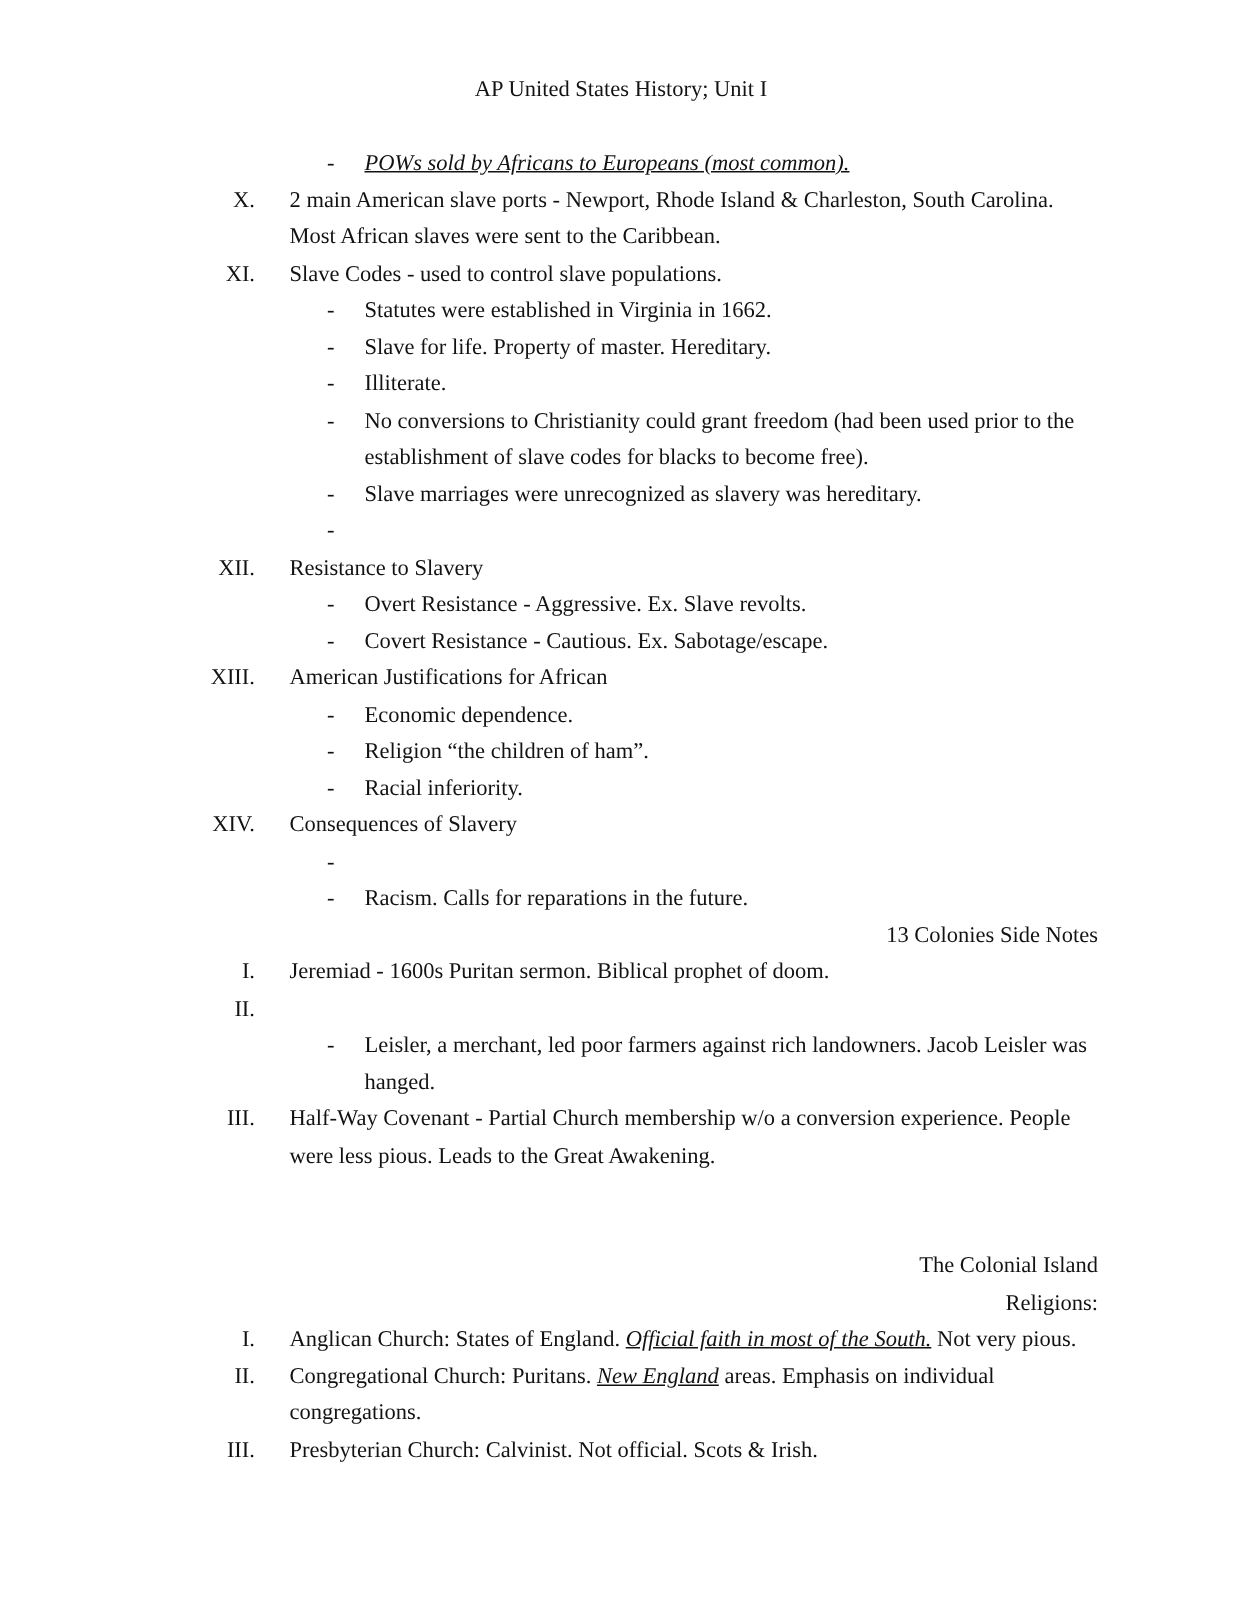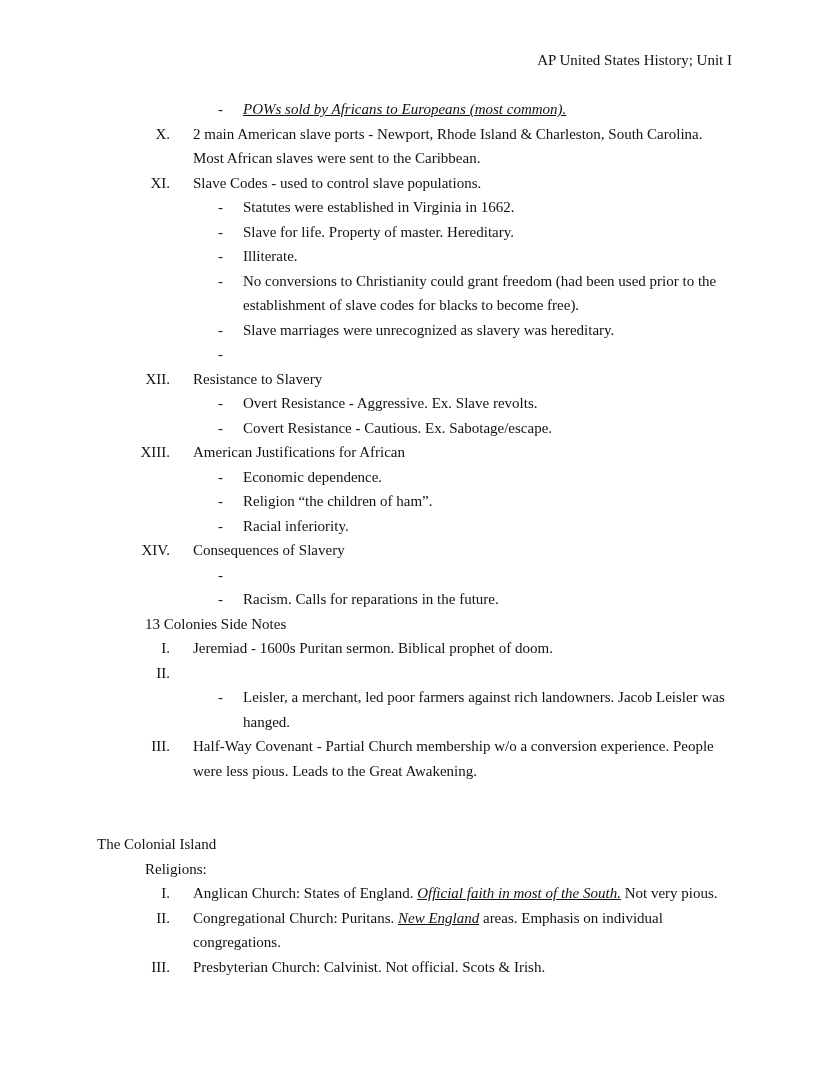--- a/index.html
+++ b/index.html
@@ -12,37 +12,37 @@
     position: relative;
     overflow: hidden;
   }
   .page {
     width: 828px;
     height: 1071px;
     background: #ffffff;
     padding: 48px 96px 0 96px;
   }
   .header {
-    text-align: right;
+    text-align: center;
     font-size: 15px;
     line-height: 24.5px;
     margin-bottom: 24.5px;
   }
   .doc {
     font-size: 15px;
     line-height: 24.5px;
   }
   .li { display: flex; }
   .li .marker { flex: 0 0 auto; }
   .li .content { flex: 1 1 auto; }
   .lvl0 .marker { width: 74px; text-align: right; }
   .lvl0 .content { padding-left: 23px; }
   .lvl1 { padding-left: 122px; }
   .lvl1 .marker { width: 25px; text-align: left; }
-  .heading { font-weight: bold; }
+  .heading { font-weight: bold; text-align: right; }
   .ind0 { margin-left: 1px; }
   .ind1 { margin-left: 49px; }
   .spacer { height: 24.5px; }
   .b { font-weight: normal; }
   .u { text-decoration: underline; font-style: italic; }
 </style>
 </head>
 <body>
 
 <div class="page">

